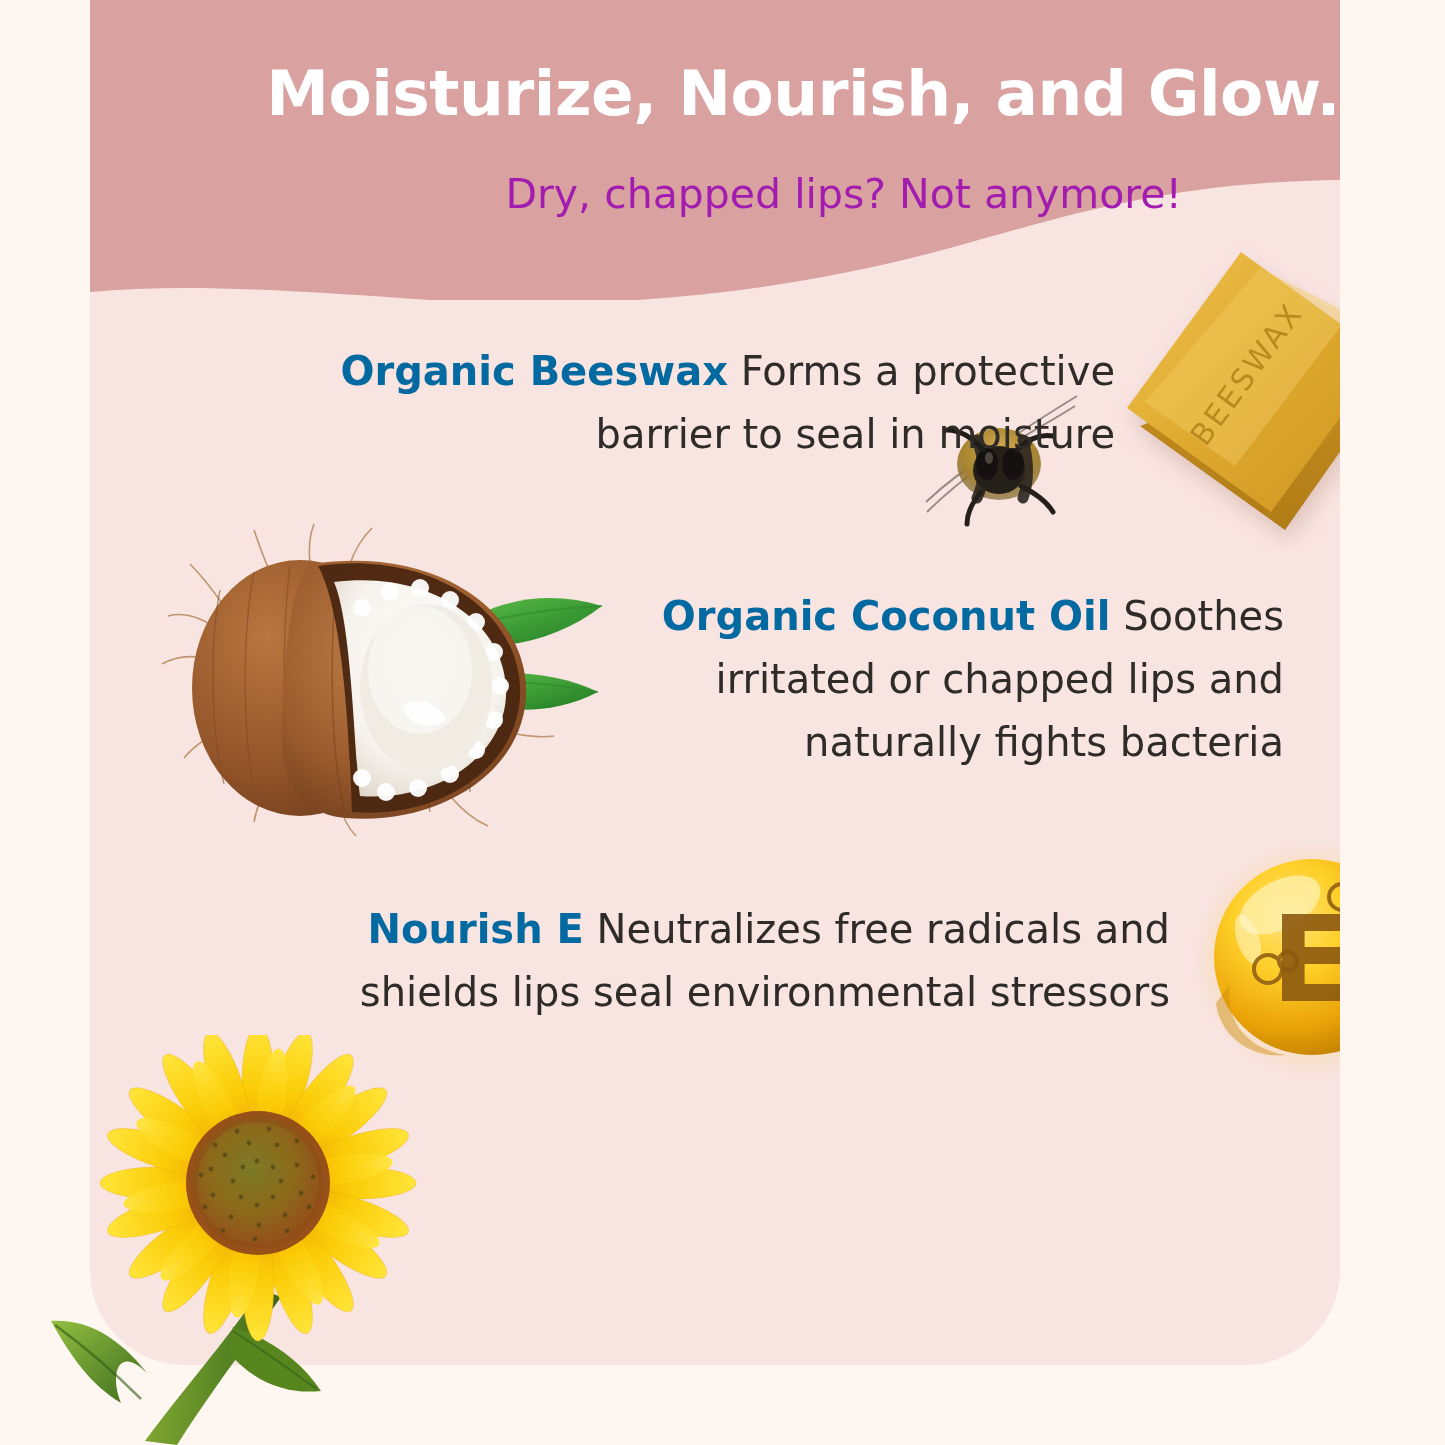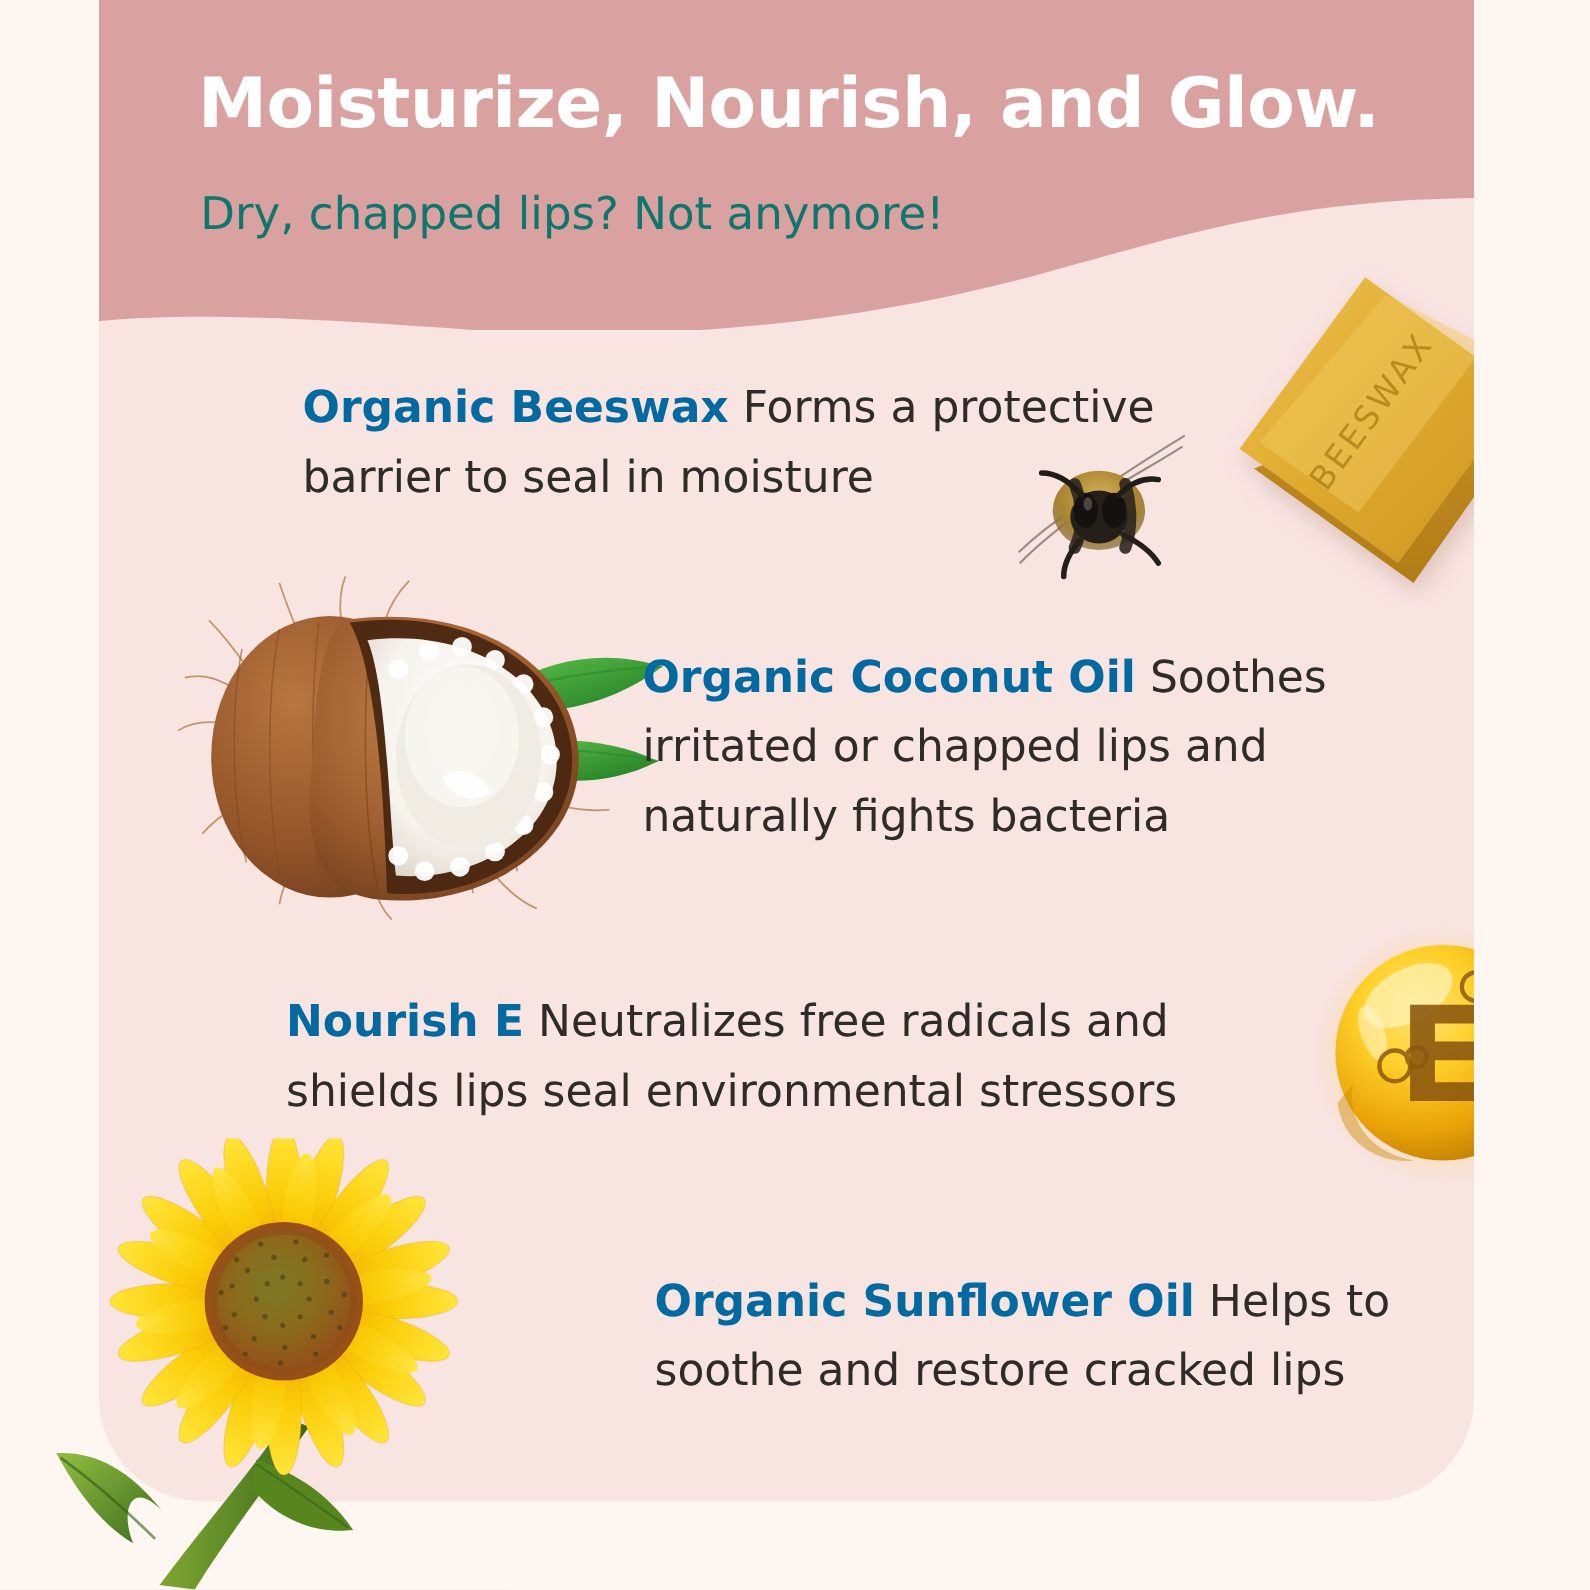--- a/index.html
+++ b/index.html
@@ -3,21 +3,21 @@
 <meta charset="utf-8">
 <style>
   html,body{margin:0;padding:0;}
   body{
     width:1445px;height:1445px;
     background:#FEF6F0;
     font-family:"DejaVu Sans", sans-serif;
     overflow:hidden;
     position:relative;
   }
-  #stage{position:absolute;left:0;top:0;width:1445px;height:1445px;}
+  #stage{position:absolute;left:0;top:0;width:1445px;height:1445px;text-align:right;}
 
   
   .card{
     position:absolute;left:90px;top:0;width:1250px;height:1365px;
     background:#F8E4E1;
     border-bottom-left-radius:95px;
     border-bottom-right-radius:95px;
     overflow:hidden;
   }
   .header-wave{position:absolute;left:0;top:0;width:1250px;height:300px;}
@@ -31,21 +31,21 @@
     letter-spacing:-0.5px;
     color:#FFFFFF;
     white-space:nowrap;
     line-height:1.0;
   }
   .hdr-sub{
     position:absolute;left:92px;top:170px;width:1000px;
     font-family:"DejaVu Sans", sans-serif;
     font-weight:400;
     font-size:41px;
-    color:#0f766e;
+    color:#a21caf;
     white-space:nowrap;
   }
 
   
   .blk{position:absolute;}
   .blk p{
     margin:0;
     font-family:"DejaVu Sans", sans-serif;
     font-weight:400;
     font-size:40px;
@@ -278,25 +278,20 @@
         <path d="M166,152 C172,144 182,146 184,154"></path>
       </g>
     </svg>
 
     <div class="blk b-vitE">
       <p>
         <span class="lead">Nourish E</span><span> Neutralizes free radicals and shields lips seal environmental stressors</span>
       </p>
     </div>
 
-    <div class="blk b-sunflower">
-      <p>
-        <span class="lead">Organic Sunflower Oil</span><span> Helps to soothe and restore cracked lips</span>
-      </p>
-    </div>
 
   </div>
 
   <svg class="art sunflower-art" viewBox="0 0 430 410">
     <defs>
       <linearGradient id="petalG" x1="0" y1="0" x2="0" y2="1">
         <stop offset="0%" stop-color="#FFE53A"></stop>
         <stop offset="55%" stop-color="#FBCC07"></stop>
         <stop offset="100%" stop-color="#F0A806"></stop>
       </linearGradient>

